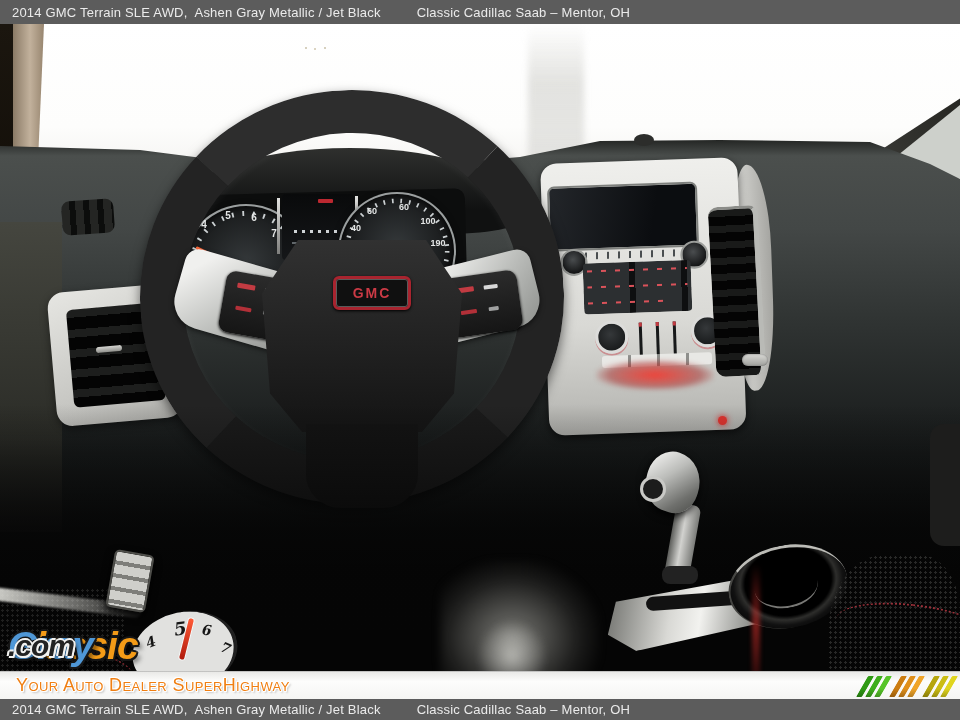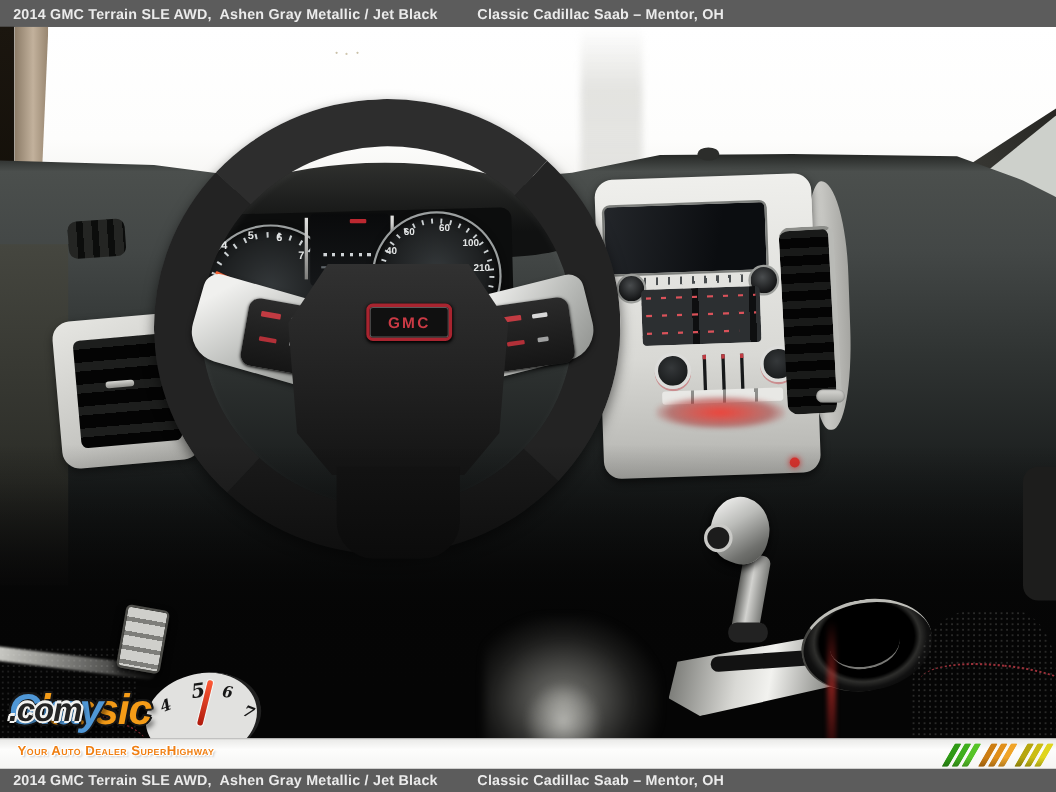--- a/index.html
+++ b/index.html
@@ -1,20 +1,20 @@
 <!DOCTYPE html>
 <html><head>
 <meta charset="utf-8">
 <style>
   html,body{margin:0;padding:0;background:#000;}
   #stage{position:relative;width:960px;height:720px;overflow:hidden;background:#0a0a0a;
          font-family:"Liberation Sans",sans-serif;}
   
   .bar{position:absolute;left:0;width:960px;background:#5c5c5c;color:#ebebeb;
-       font-size:13px;letter-spacing:.2px;white-space:nowrap;display:flex;align-items:center;font-weight:bold;}
+       font-size:13px;letter-spacing:.2px;white-space:nowrap;display:flex;align-items:center;}
   #topbar{top:0;height:24px;}
   #botbar{top:699px;height:21px;}
   .bar .t1{margin-left:12px;}
   .bar .t2{margin-left:7px;}
   .bar .t3{margin-left:36px;}
   
   #photo{position:absolute;top:24px;left:0;width:960px;height:675px;overflow:hidden;background:#0a0a0a;}
   #photo *{position:absolute;}
   .windshield{left:0;top:0;width:960px;height:165px;
       background:linear-gradient(180deg,#ffffff 0%,#fdfdfc 62%,#f1f0ed 100%);}
@@ -180,21 +180,21 @@
   .wm-text{left:8px;top:600px;white-space:nowrap;font-style:italic;font-weight:900;letter-spacing:-1px;line-height:44px;}
   .wm-text .wm-big{font-size:39px;
       text-shadow:2px 0 #171717,-2px 0 #171717,0 2px #171717,0 -2px #171717,
                   1.5px 1.5px #171717,-1.5px 1.5px #171717,1.5px -1.5px #171717,-1.5px -1.5px #171717,
                   4px 4px 5px rgba(0,0,0,.55);}
   .wm-text .wm-com{font-size:30px;color:#232323;
       text-shadow:2px 0 #f2f2f0,-2px 0 #f2f2f0,0 2px #f2f2f0,0 -2px #f2f2f0,
                   1.5px 1.5px #f2f2f0,-1.5px -1.5px #f2f2f0,3px 3px 4px rgba(0,0,0,.5);}
   .white-strip{left:0;top:647px;width:960px;height:28px;border-top:1px solid rgba(100,100,100,.35);box-sizing:border-box;
       background:linear-gradient(180deg,#e9e9e7,#fdfdfc 35%,#f5f5f3);}
-  .wm-tagline{left:16px;top:651px;font-size:12px;font-weight:700;font-variant:small-caps;letter-spacing:.4px;
+  .wm-tagline{left:16px;top:651px;font-size:18px;font-weight:400;font-variant:small-caps;letter-spacing:.4px;
       text-shadow:1px 0 #fff,-1px 0 #fff,0 1px #fff,0 -1px #fff,1px 1px #fff,-1px -1px #fff,2px 2px 2px rgba(0,0,0,.25);text-align:right;}
   .stripes{left:862px;top:651px;height:22px;display:flex;align-items:center;}
   .stripe{position:static !important;width:6px;height:21px;margin-right:3px;transform:skewX(-30deg);border-radius:1px;}
   .stripe.group-gap{margin-left:6px;}
 </style>
 </head>
 <body>
 
 <div id="stage">
 
@@ -243,21 +243,21 @@
     <div class="chrome-strip" id="cstrip-l"></div>
     <div class="chrome-strip" id="cstrip-r"></div>
     <div class="gauge" id="speedo">
       <svg viewBox="0 0 100 100">
         <circle cx="50" cy="50" r="44" fill="none" stroke="#cbd0d2" stroke-width="4" stroke-dasharray="1.5 6"></circle>
       </svg>
       <span class="gnum" style="left:16px;top:34px;">40</span>
       <span class="gnum" style="left:32px;top:17px;">60</span>
       <span class="gnum" style="left:64px;top:13px;">60</span>
       <span class="gnum" style="left:88px;top:27px;">100</span>
-      <span class="gnum" style="left:98px;top:49px;">210</span>
+      <span class="gnum" style="left:98px;top:49px;">190</span>
     </div>
 
     <div class="stack">
       <div class="stack-wing" style="position:absolute;"></div>
       <div class="stack-silver" style="position:absolute;"></div>
       <div class="stack-screen" style="position:absolute;"></div>
       <div class="preset-ticks" style="position:absolute;"></div>
       <div class="knob" id="rknob-l" style="position:absolute;"></div>
       <div class="knob" id="rknob-r" style="position:absolute;"></div>
       <div class="btn-grid" style="position:absolute;"></div>

